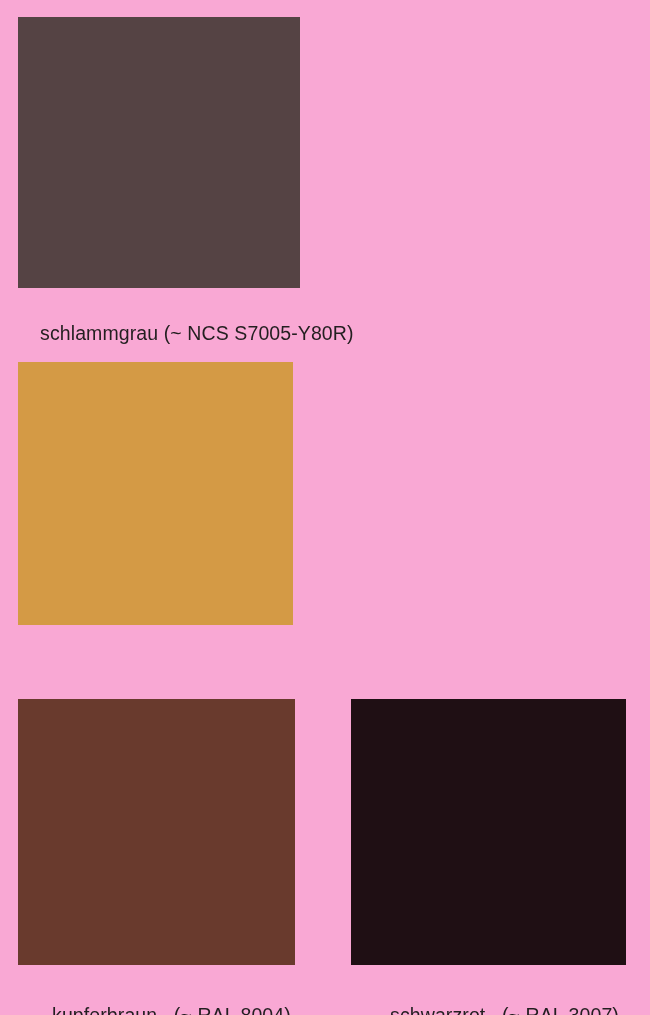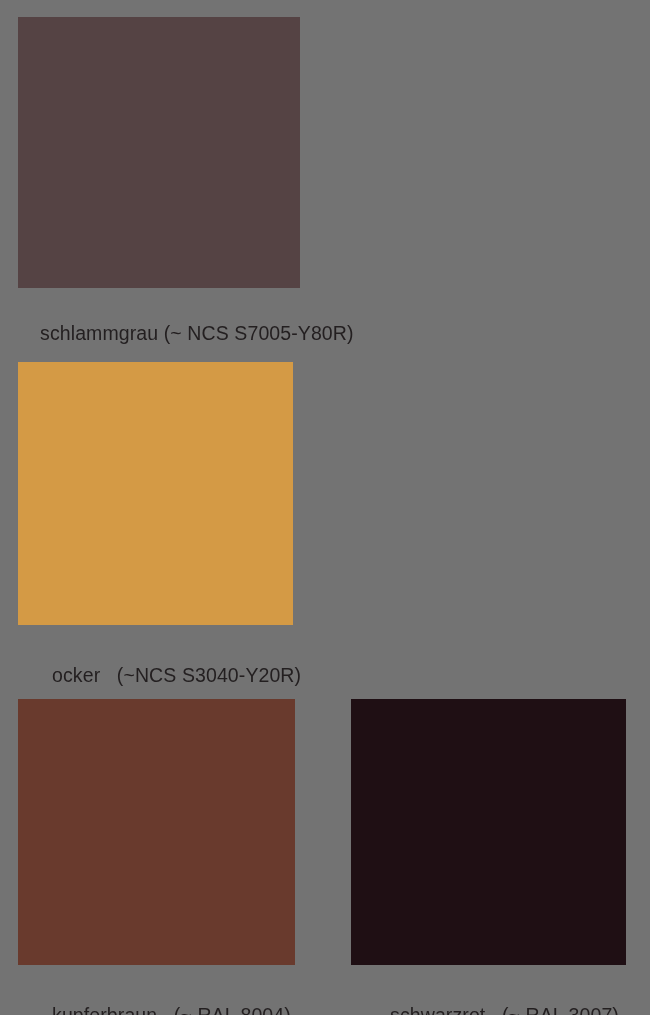--- a/index.html
+++ b/index.html
@@ -96,34 +96,31 @@
     height: 266px;
   }
   #caption-schwarzrot {
     left: 368px;
     top: 979px;
   }
 </style>
 </head>
 <body>
 
-<div class="palette-page" style="background: #737373;">
+<div class="palette-page" style="background: #f9a8d4;">
 
   <div class="swatch-entry" id="entry-schlammgrau">
     <span class="swatch-chip" style="background: rgb(85, 67, 68);"></span>
   </div>
   <div class="swatch-caption" id="caption-schlammgrau" style="color: rgb(35, 31, 32);">
     <span class="color-name">schlammgrau</span><span class="sep"> </span><span class="color-code">(~ NCS S7005-Y80R)</span>
   </div>
 
   <div class="swatch-entry" id="entry-ocker">
     <span class="swatch-chip" style="background: rgb(212, 154, 69);"></span>
-  </div>
-  <div class="swatch-caption" id="caption-ocker" style="color: rgb(35, 31, 32);">
-    <span class="color-name">ocker</span><span class="sep">   </span><span class="color-code">(~NCS S3040-Y20R)</span>
   </div>
 
   <div class="swatch-entry" id="entry-kupferbraun">
     <span class="swatch-chip" style="background: rgb(105, 58, 45);"></span>
   </div>
   <div class="swatch-caption" id="caption-kupferbraun" style="color: rgb(35, 31, 32);">
     <span class="color-name">kupferbraun</span><span class="sep">   </span><span class="color-code">(~ RAL 8004)</span>
   </div>
 
   <div class="swatch-entry" id="entry-schwarzrot">

